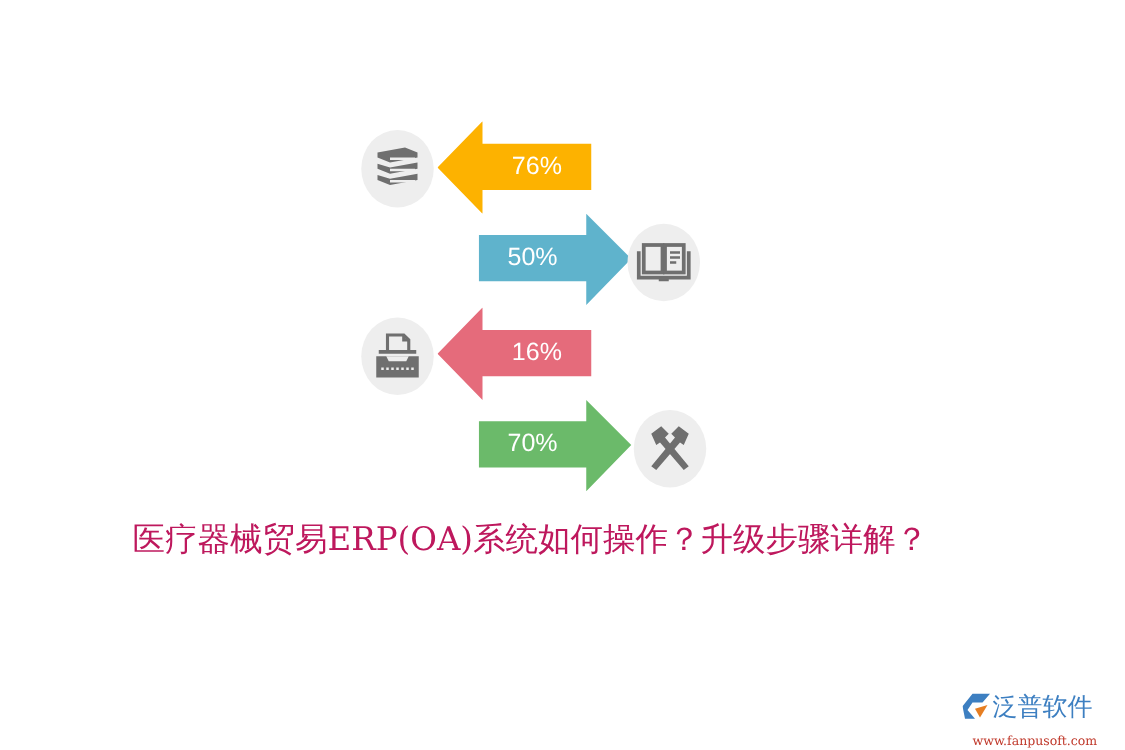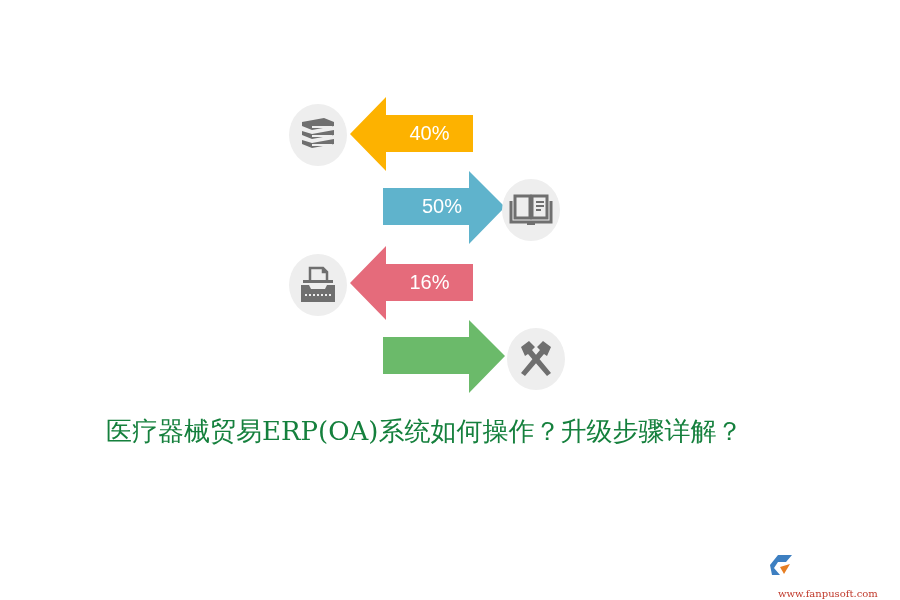--- a/index.html
+++ b/index.html
@@ -1,54 +1,54 @@
 <!DOCTYPE html>
 <html><head>
 <meta charset="utf-8">
 <style>
   html, body { margin: 0; padding: 0; }
   body { width: 900px; height: 600px; background: #ffffff; position: relative; overflow: hidden; font-family: "Liberation Sans", sans-serif; }
   .arrow { position: absolute; }
   .arrow svg { display: block; }
   .arrow-label { position: absolute; color: #ffffff; font-size: 20px; font-family: "Liberation Sans", sans-serif; text-align: center; line-height: 37px; height: 37px; }
   .icon-circle { position: absolute; width: 58px; height: 62px; border-radius: 50%; background: #eeeeee; display: flex; align-items: center; justify-content: center; }
-  .title { position: absolute; left: 106px; top: 414px; font-size: 26px; color: #15803d; font-family: "DejaVu Serif", "Liberation Serif", serif; white-space: nowrap; letter-spacing: 0px; }
+  .title { position: absolute; left: 106px; top: 414px; font-size: 26px; color: #be185d; font-family: "DejaVu Serif", "Liberation Serif", serif; white-space: nowrap; letter-spacing: 0px; }
   .logo { position: absolute; left: 768px; top: 552px; width: 125px; height: 40px; }
   .logo-name { position: absolute; left: 26px; top: 0px; font-size: 20px; color: #3d7fc1; font-family: "DejaVu Sans", sans-serif; white-space: nowrap; }
   .logo-url { position: absolute; left: 10px; top: 24px; font-size: 10px; color: #c0392b; font-family: "DejaVu Serif", serif; white-space: nowrap; margin-top: 12px; }
 </style>
 </head>
 <body>
 
 <div class="arrow" style="left:350px; top:97px;">
   <svg width="124" height="74" viewBox="0 0 124 74">
     <polygon points="0,37 36,0 36,18 123,18 123,55 36,55 36,74" fill="#fdb200"></polygon>
   </svg>
-  <span class="arrow-label" style="left:36px; top:18px; width:87px;">40%</span>
+  <span class="arrow-label" style="left:36px; top:18px; width:87px;">76%</span>
 </div>
 <div class="icon-circle" style="left:289px; top:104px;">
   <svg width="40" height="38" viewBox="0 0 40 38">
     <g fill="#6f6f6f">
       <path d="M4,6 L26,2 L36,6 L36,10 L14,14 L4,10 Z"></path>
       <path d="M4,15 L14,18 L36,14 L36,19 L14,23 L4,19 Z"></path>
       <path d="M4,24 L14,27 L36,23 L36,28 L14,32 L4,28 Z"></path>
     </g>
     <g fill="#eeeeee">
       <rect x="14" y="10" width="20" height="2"></rect>
       <rect x="14" y="19" width="20" height="2"></rect>
       <rect x="14" y="28" width="20" height="2"></rect>
     </g>
   </svg>
 </div>
 
 <div class="arrow" style="left:383px; top:171px;">
   <svg width="124" height="74" viewBox="0 0 124 74">
     <polygon points="0,17 86,17 86,0 122,36 86,73 86,54 0,54" fill="#5fb3cc"></polygon>
   </svg>
-  <span class="arrow-label" style="left:0px; top:17px; width:86px;padding-left:16px;">50%</span>
+  <span class="arrow-label" style="left:0px; top:17px; width:86px;">50%</span>
 </div>
 <div class="icon-circle" style="left:502px; top:179px;">
   <svg width="44" height="34" viewBox="0 0 44 34">
     <g fill="none" stroke="#6f6f6f" stroke-width="3">
       <rect x="6" y="3" width="15" height="22"></rect>
       <rect x="23" y="3" width="15" height="22"></rect>
       <path d="M2,8 L2,29 L42,29 L42,8"></path>
     </g>
     <g fill="#6f6f6f">
       <rect x="27" y="8" width="8" height="2"></rect>
@@ -85,31 +85,33 @@
         <rect x="26" y="29" width="2" height="2"></rect>
       <rect x="30" y="29" width="2" height="2"></rect>
     </g>
   </svg>
 </div>
 
 <div class="arrow" style="left:383px; top:320px;">
   <svg width="124" height="74" viewBox="0 0 124 74">
     <polygon points="0,17 86,17 86,0 122,36 86,73 86,54 0,54" fill="#6bba6a"></polygon>
   </svg>
+  <span class="arrow-label" style="left:0px; top:17px; width:86px;">70%</span>
 </div>
 <div class="icon-circle" style="left:507px; top:328px;">
   <svg width="42" height="40" viewBox="0 0 42 40">
     <g fill="#6f6f6f">
       <path d="M6,8 L14,2 L20,8 L17,11 L36,34 L32,37 L13,15 L10,17 Z"></path>
       <path d="M36,8 L28,2 L22,8 L25,11 L6,34 L10,37 L29,15 L32,17 Z"></path>
     </g>
   </svg>
 </div>
 
 <div class="title">医疗器械贸易ERP(OA)系统如何操作？升级步骤详解？</div>
 
 <div class="logo">
   <svg width="24" height="22" viewBox="0 0 24 22" style="position:absolute; left:2px; top:2px;">
     <path d="M8,1 L22,1 L16,8 L8,8 L4,14 L10,21 L2,21 L0,11 Z" fill="#3d7fc1"></path>
     <path d="M10,13 L20,10 L14,20 Z" fill="#e67e22"></path>
   </svg>
+  <span class="logo-name">泛普软件</span>
   <span class="logo-url">www.fanpusoft.com</span>
 </div>
 
 </body></html>

